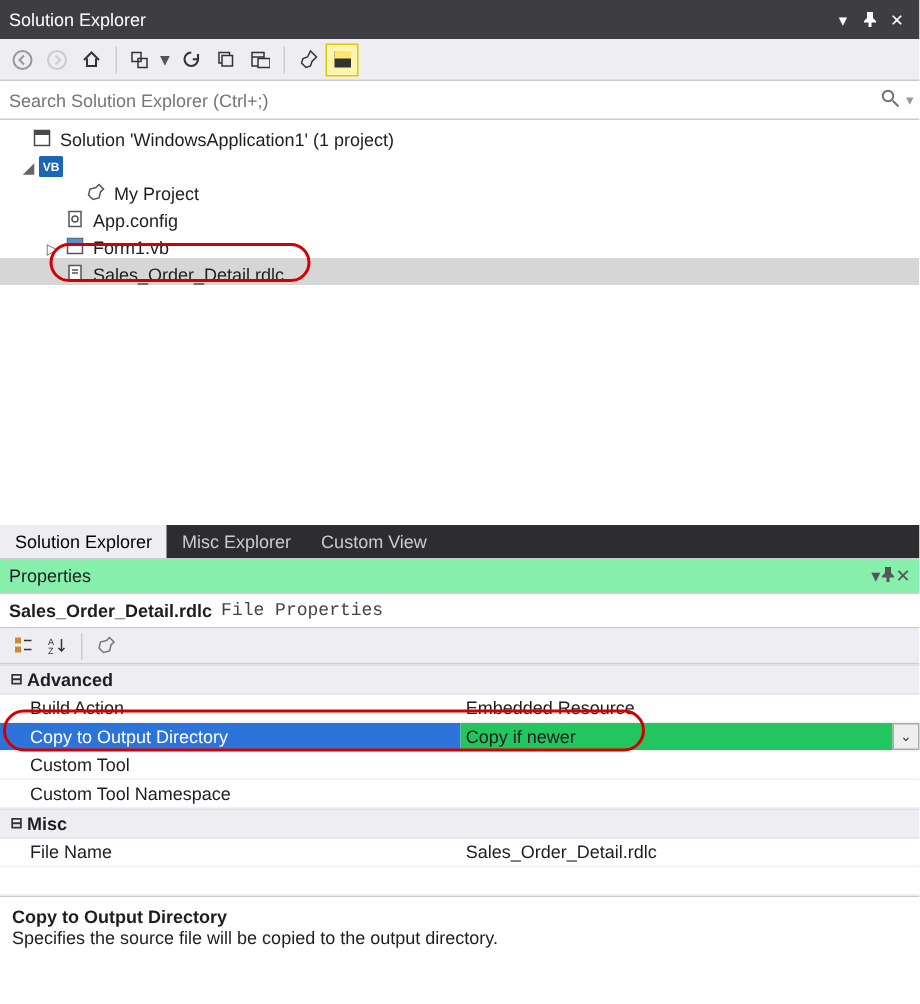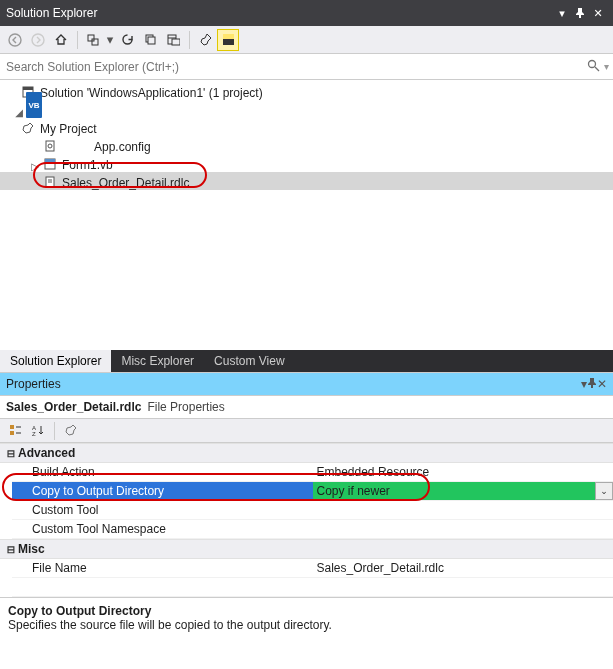--- a/index.html
+++ b/index.html
@@ -21,40 +21,40 @@
   .tb-sep { width: 1px; height: 18px; background: #ccc; margin: 0 4px; }
   .tb-btn.active { background: #fff3b0; border: 1px solid #e0c800; }
   .search-row { display: flex; align-items: center; border-bottom: 1px solid #ccc; padding: 2px 4px; height: 26px; background: #fff; }
   .search-row input { flex: 1; border: none; outline: none; font-size: 12px; color: #717171; background: transparent; }
   .tree { background: #fff; height: 270px; overflow: auto; padding-top: 2px; }
   .tree-row { display: flex; align-items: flex-end; height: 18px; padding-left: 4px; white-space: nowrap; }
   .tree-row.selected { background: #d6d6d6; }
   .tw { display: inline-block; width: 14px; text-align: center; color: #656565; font-size: 10px; }
   .ticon { width: 16px; height: 16px; display: inline-flex; align-items: center; justify-content: center; margin-right: 4px; font-size: 11px; }
   .bold { font-weight: 600; }
-  .vb-badge { display:inline-flex; align-items:center; justify-content:center; width:16px; height:26px; background:#1b65b6; color:#fff; font-size:8px; font-weight:bold; margin-right:4px; border-radius:1px; }
+  .vb-badge { display:inline-flex; align-items:center; justify-content:center; width:16px; height:14px; background:#1b65b6; color:#fff; font-size:8px; font-weight:bold; margin-right:4px; border-radius:1px; }
   .redcircle {
     position: absolute; border: 2px solid #d40000; border-radius: 14px; pointer-events: none;
   }
   .tabs { display: flex; background: #2d2d30; color: #ccc; font-size: 12px; }
   .tab { padding: 4px 10px; }
   .tab.active { background: #eeeef2; color: #000; }
   .prop-header {
-    background: #7dd3fc; border-top: 1px solid #ccc; border-bottom: 1px solid #ccc;
+    background: #86efac; border-top: 1px solid #ccc; border-bottom: 1px solid #ccc;
     display: flex; align-items: center; padding: 4px 6px; font-size: 12px;
   }
   .prop-header .title { flex: 1; }
   .object-row { padding: 4px 6px; border-bottom: 1px solid #ccc; display:flex; align-items:center; }
   .object-row .objname { font-weight: 600; margin-right: 6px; }
-  .object-row .objtype { color: #444; }
+  .object-row .objtype { color: #444; font-family: Liberation Mono, monospace; }
   .prop-toolbar { display: flex; align-items: center; background: #eeeef2; border-bottom: 1px solid #ccc; padding: 2px 4px; height: 24px; }
   .grid { font-size: 12px; }
   .grid-cat { display: flex; align-items: center; background: #eeeef2; font-weight: 600; padding: 2px 4px; border-bottom: 1px solid #e1e1e1; border-top: 1px solid #e1e1e1; }
   .grid-cat .tw { color: #333; }
-  .grid-row { display: flex; align-items: center; height: 19px; border-bottom: 1px solid #f1f1f1; margin-left: 12px; }
+  .grid-row { display: flex; align-items: center; height: 19px; border-bottom: 1px solid #f1f1f1; }
   .grid-name { width: 50%; padding: 2px 4px 2px 20px; }
   .grid-val { width: 50%; padding: 2px 4px; position: relative; }
   .grid-row.sel .grid-name { background: #2d74da; color: #fff; }
   .grid-row.sel .grid-val { background: #22c55e; }
   .dd-btn {
     position:absolute; right:0; top:0; width:18px; height:100%;
     border:1px solid #aaa; background:#eee; display:flex; align-items:center; justify-content:center; font-size:9px; color:#333;
   }
   .desc-box { border-top: 1px solid #ccc; padding: 6px 8px; height: 70px; }
   .desc-box .dtitle { font-weight: 600; }
@@ -152,29 +152,29 @@
           <rect x="2" y="2" width="10" height="10" fill="none" stroke="#4a4a4a"></rect>
           <rect x="2" y="2" width="10" height="3" fill="#4a4a4a"></rect>
         </svg>
     </span>
     <span>Solution 'WindowsApplication1' (1 project)</span>
   </div>
   <div class="tree-row" style="padding-left:12px;">
     <span class="tw">◢</span>
     <span class="vb-badge">VB</span>
   </div>
-  <div class="tree-row" style="padding-left:20px;">
+  <div class="tree-row" style="padding-left:56px;">
     <span class="ticon">
       <svg width="12" height="12" viewBox="0 0 12 12">
           <path d="M8 1l3 3-2 2-1 4-4 1-3-3 1-4 4-1z" fill="none" stroke="#555"></path>
         </svg>
     </span>
     <span>My Project</span>
   </div>
-  <div class="tree-row" style="padding-left:42px;gap:32px;">
+  <div class="tree-row" style="padding-left:42px;">
     <span class="ticon">
       <svg width="12" height="12" viewBox="0 0 12 12">
           <rect x="2" y="1" width="8" height="10" fill="#fff" stroke="#555"></rect>
           <circle cx="6" cy="6" r="2" fill="none" stroke="#555"></circle>
         </svg>
     </span>
     <span>App.config</span>
   </div>
   <div class="tree-row" style="padding-left:28px;">
     <span class="tw">▷</span>

